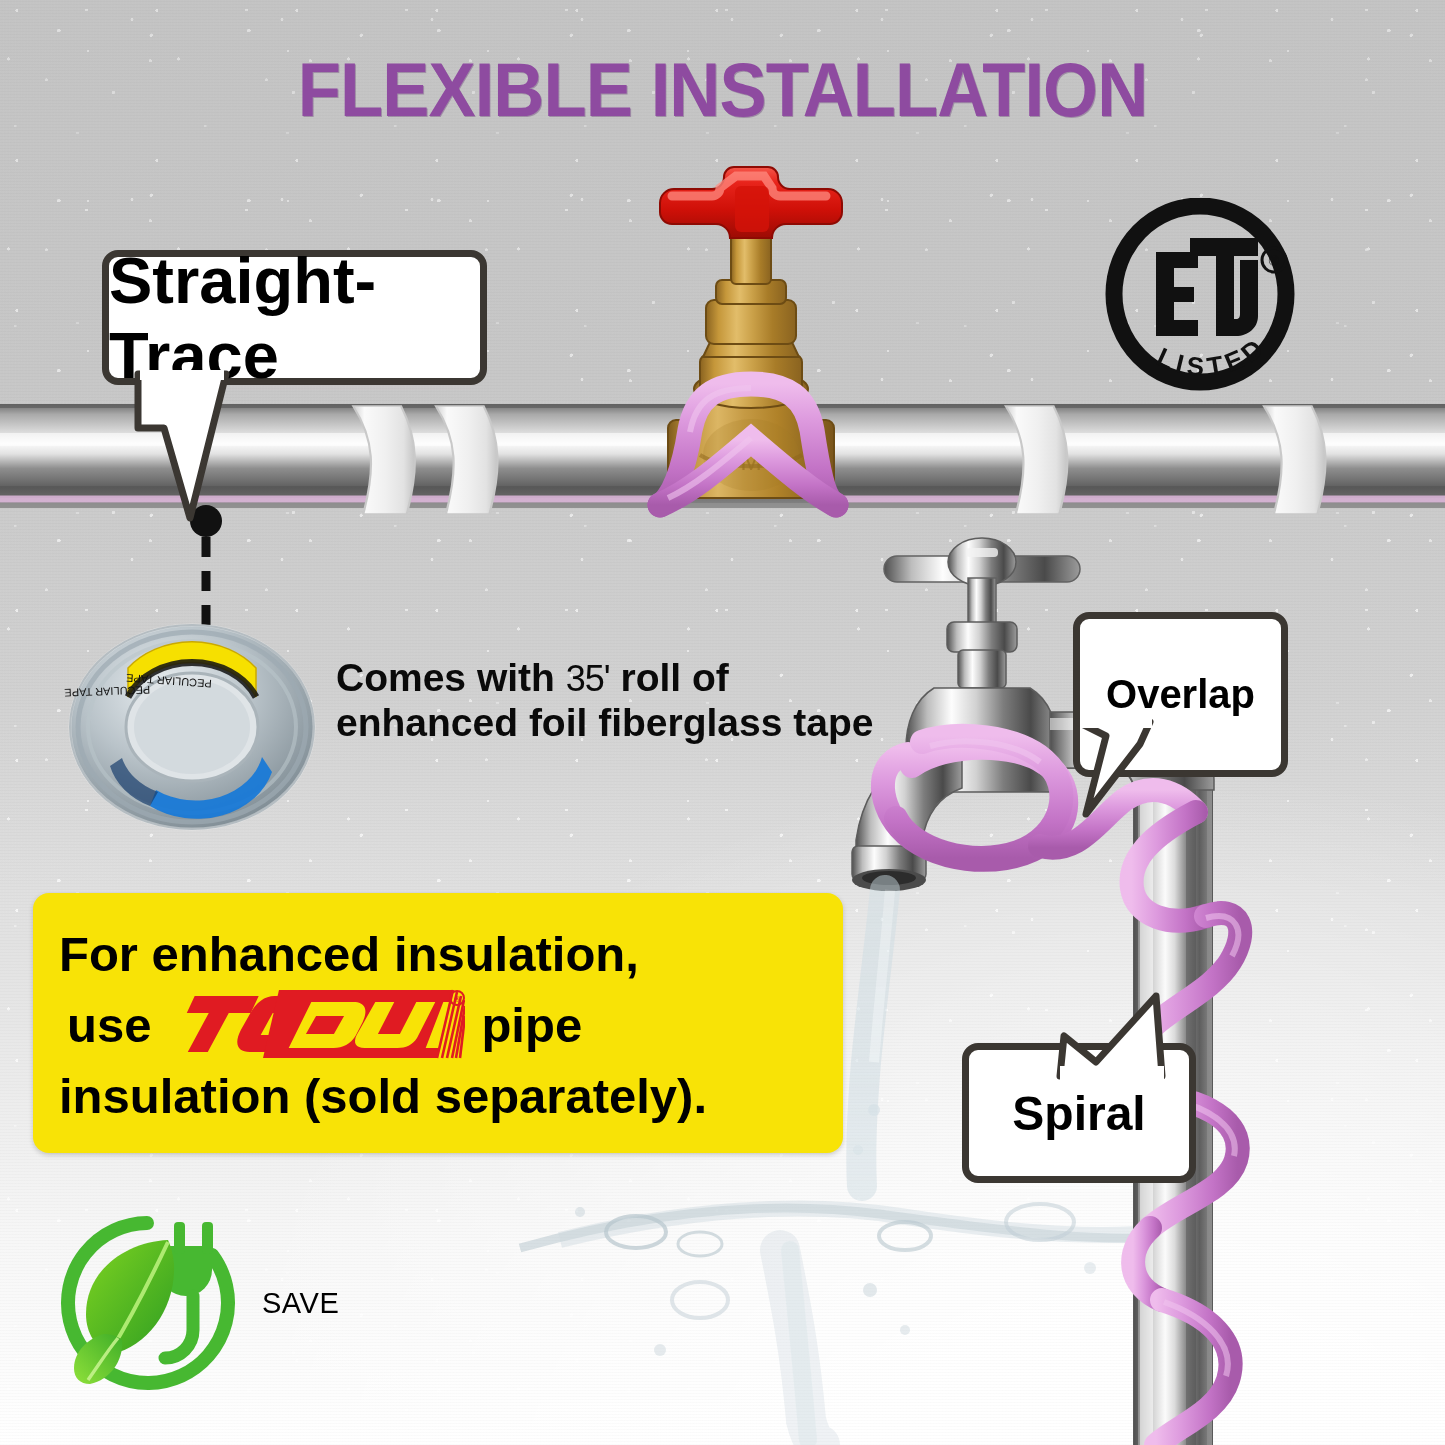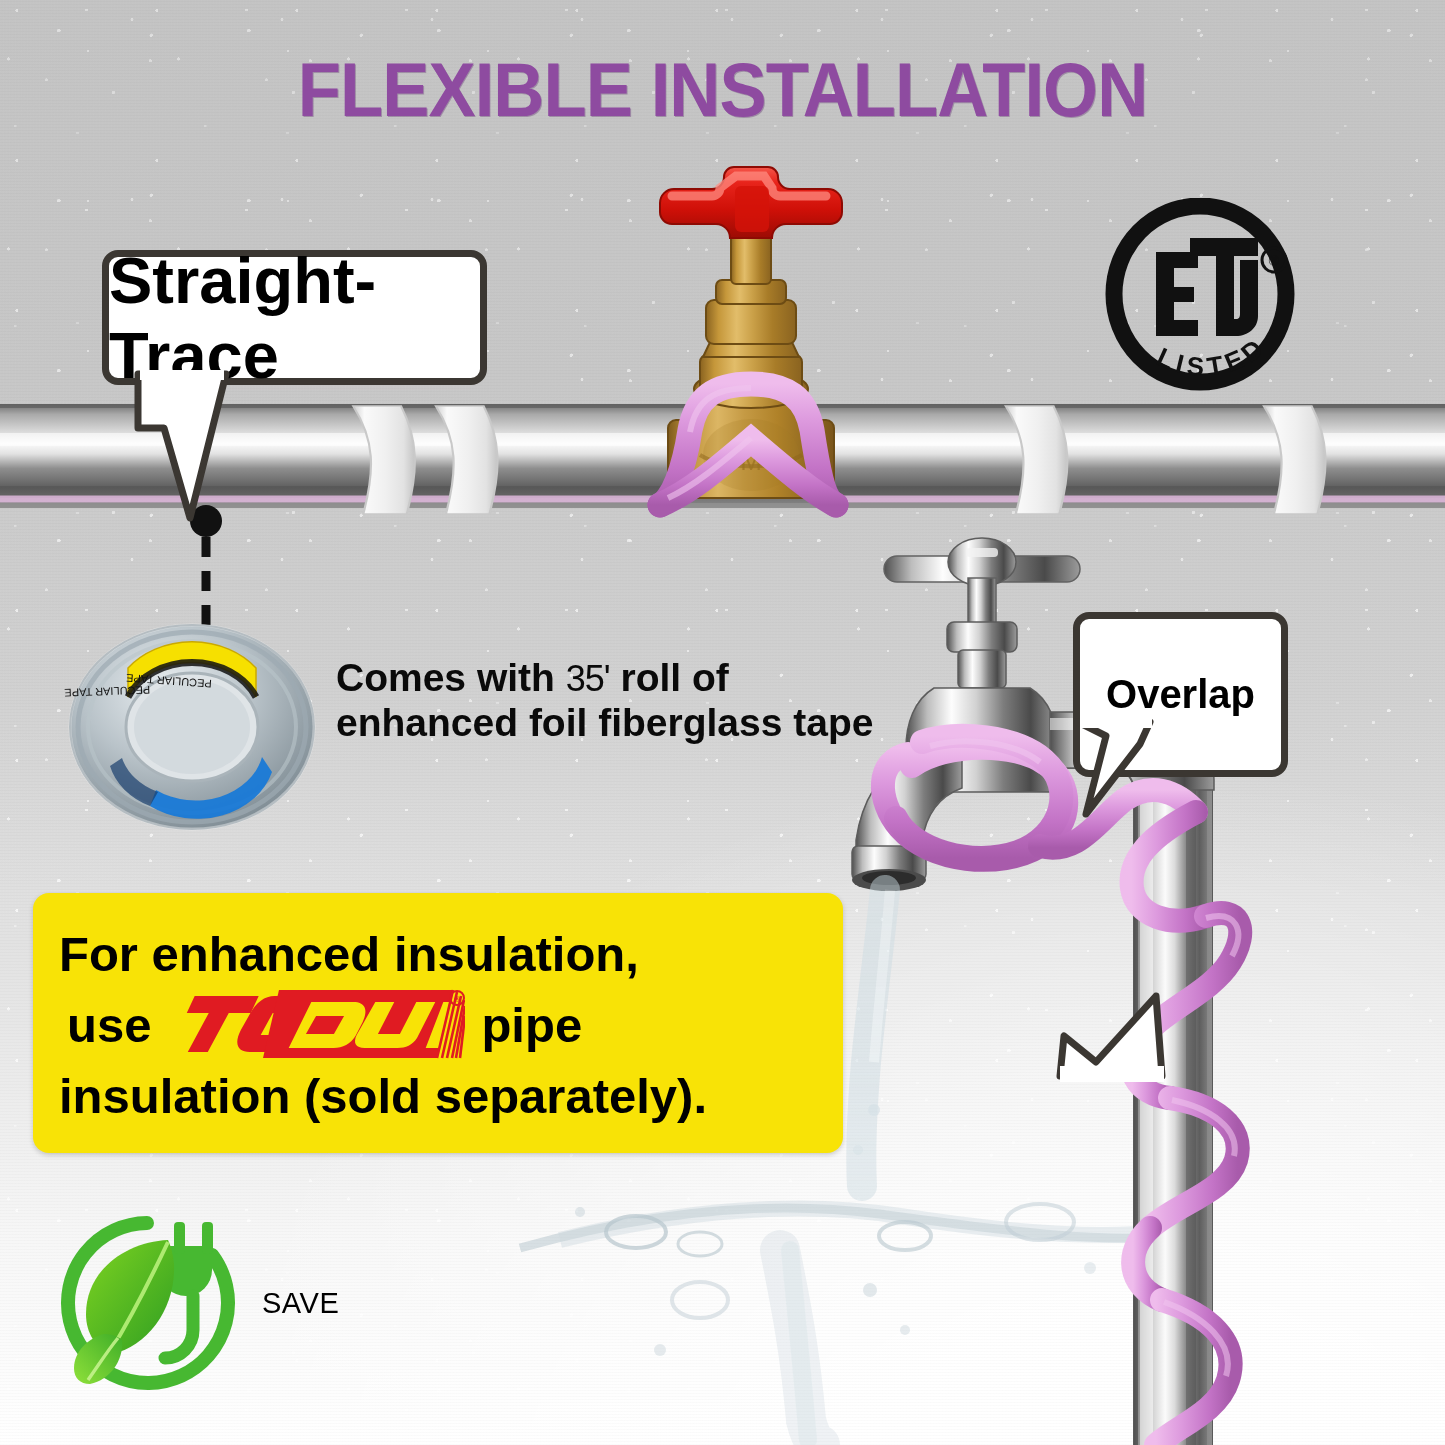--- a/index.html
+++ b/index.html
@@ -406,20 +406,23 @@
     <rect x="18" y="0" width="72" height="10" fill="#fff"></rect>
   </svg>
   <div class="bubble" id="bubble-overlap">
     <span>Overlap</span>
   </div>
 
   <svg class="tail-svg" style="left:1044px; top:992px; width:140px; height:90px;" viewBox="0 0 140 90">
     <path d="M112 4 L52 70 L20 44 L16 84 L118 84 Z" fill="#fff" stroke="#3b3732" stroke-width="7" stroke-linejoin="round"></path>
     <rect x="16" y="74" width="104" height="16" fill="#fff"></rect>
   </svg>
+  <div class="bubble" id="bubble-spiral">
+    <span>Spiral</span>
+  </div>
 
   <div id="tape-caption">
     <span>Comes with</span>
     <span class="big">35'</span>
     <span>roll of</span><br>
     <span>enhanced foil fiberglass tape</span>
   </div>
 
   <div id="banner">
     <div class="ban-line">

